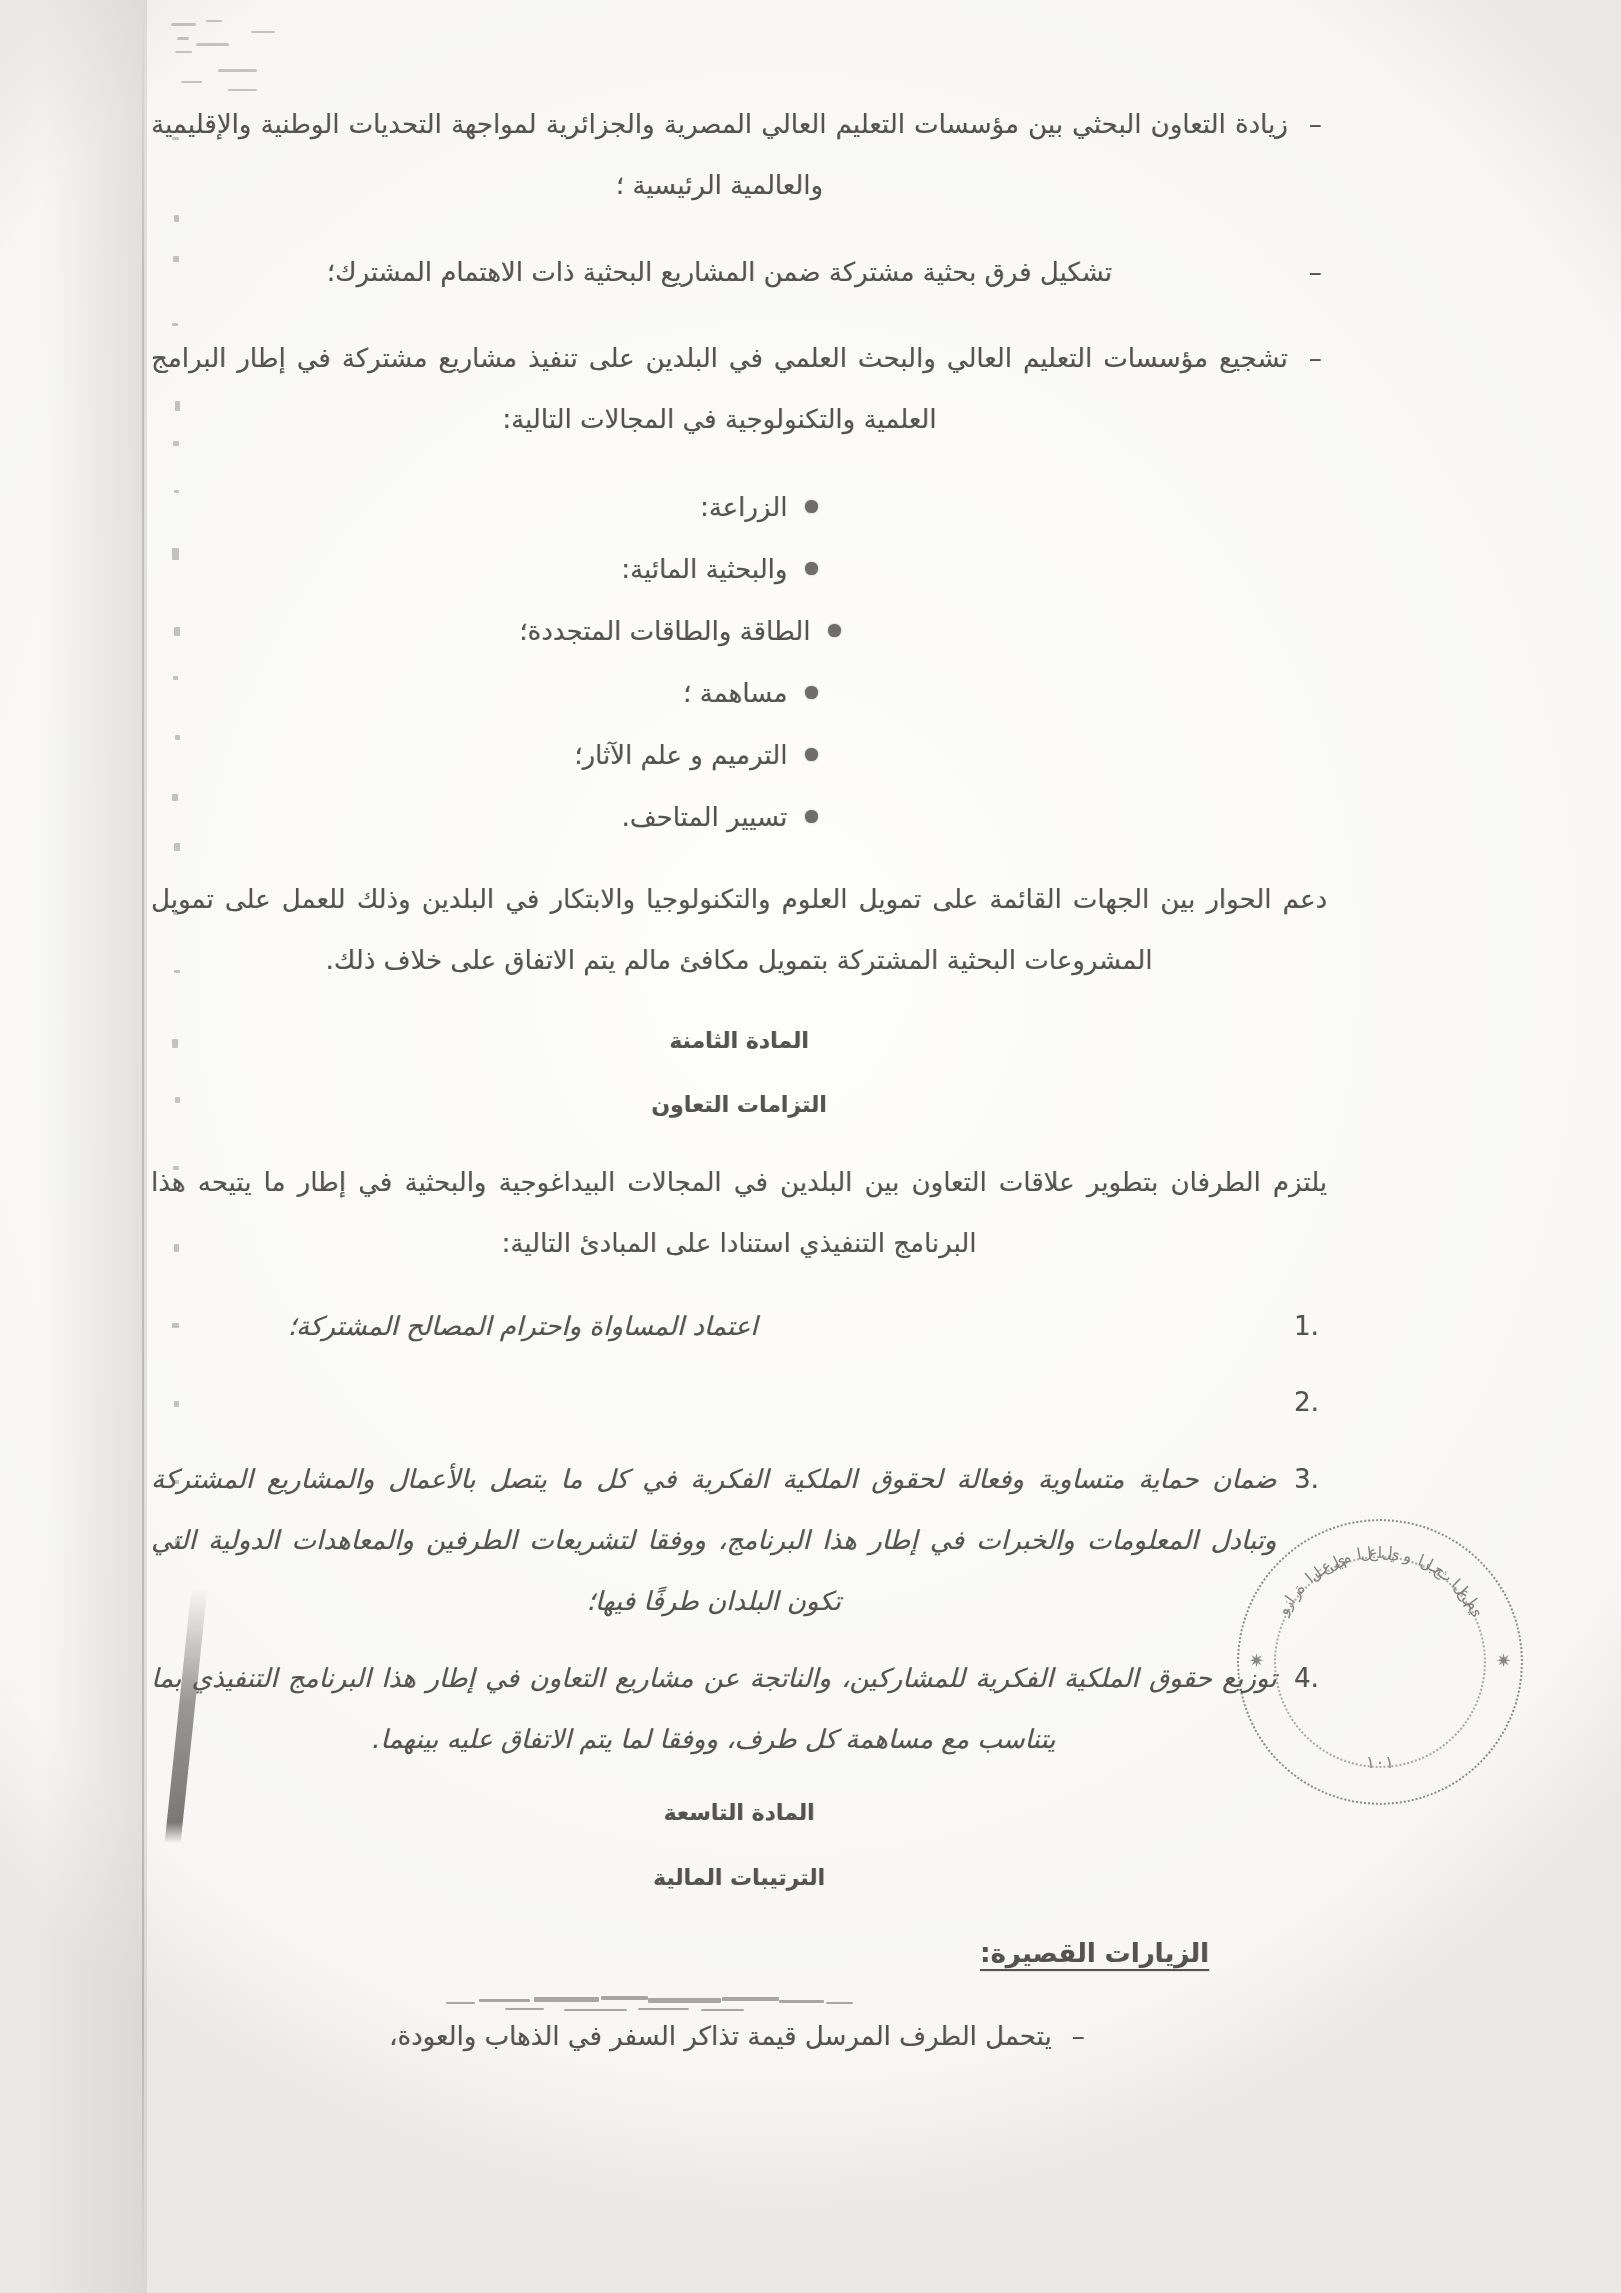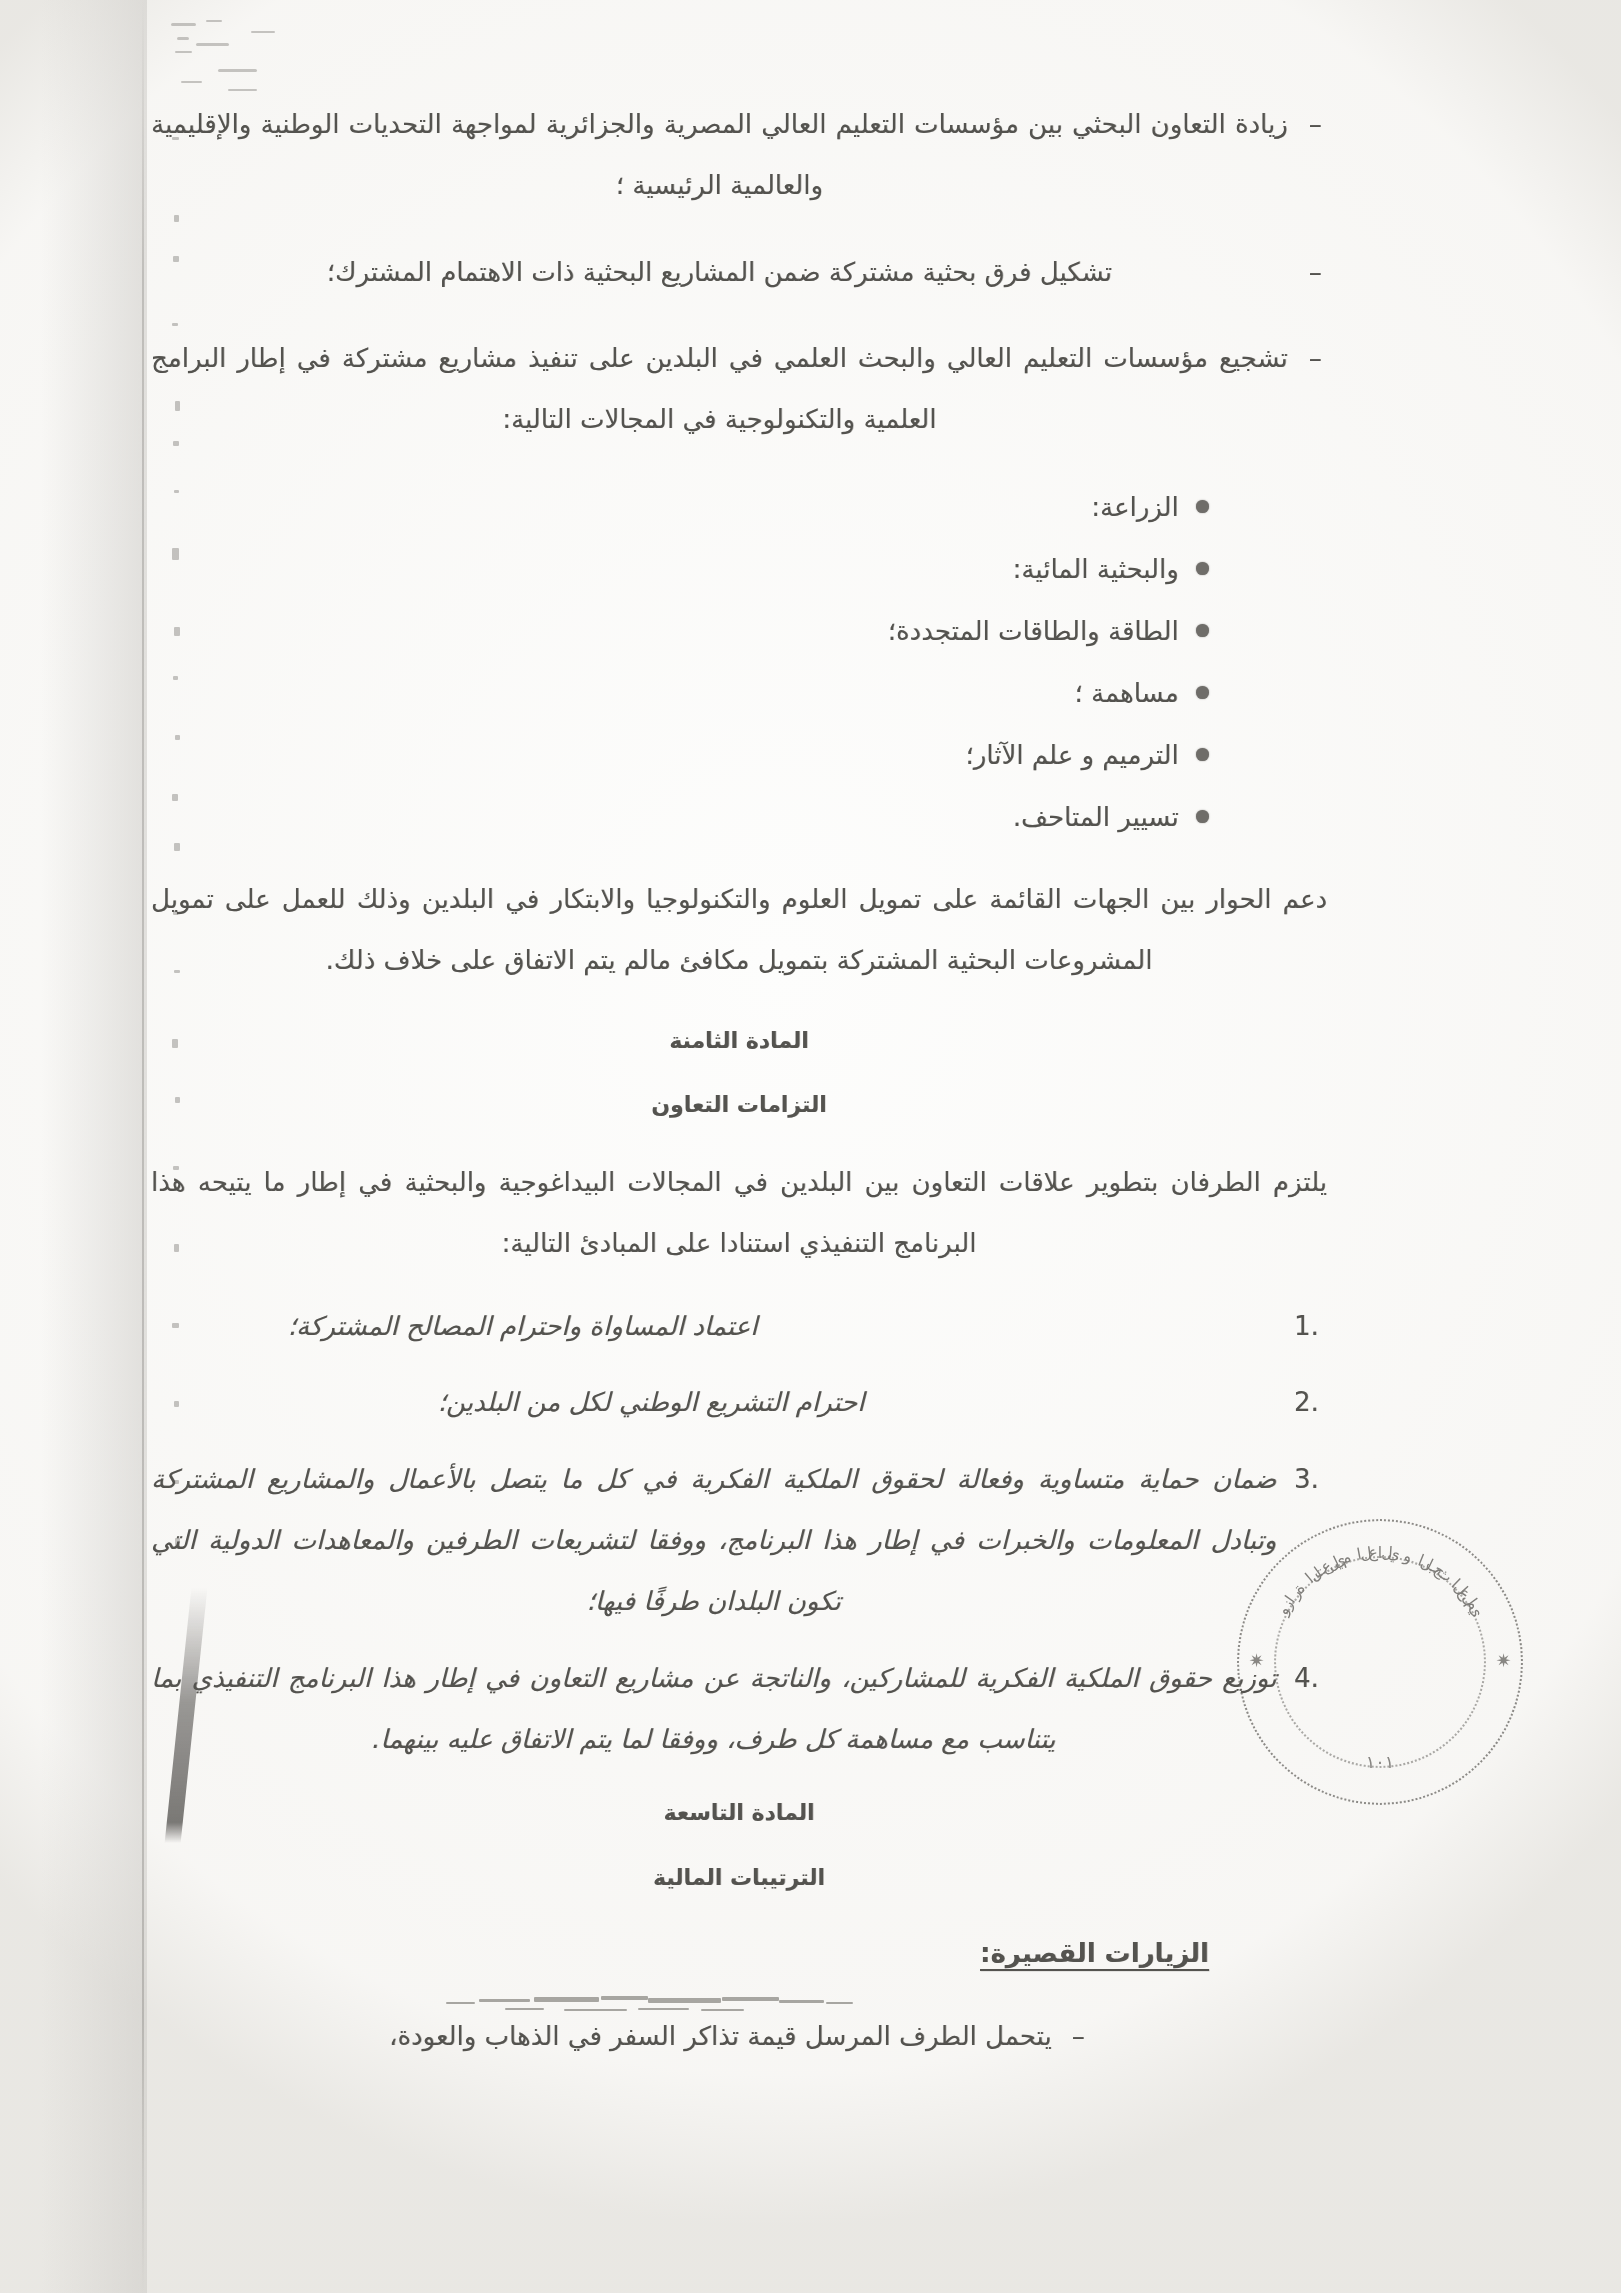--- a/index.html
+++ b/index.html
@@ -140,20 +140,21 @@
   .bullet-list {
     margin: 7.8px 0 21.6px 0;
     padding: 0;
     list-style: none;
   }
   .bullet-list li {
     font-size: 26px;
     line-height: 62px;
     display: flex;
     flex-direction: row;
+    justify-content: center;
     align-items: center;
     gap: 17.6px;
     padding-right: 0;
     margin-right: 118px;
   }
   .bullet-dot {
     flex: 0 0 auto;
     width: 12.7px;
     height: 12.7px;
     border-radius: 50%;
@@ -394,21 +395,20 @@
 
     <p class="para">يلتزم الطرفان بتطوير علاقات التعاون بين البلدين في المجالات البيداغوجية والبحثية في إطار ما يتيحه هذا البرنامج التنفيذي استنادا على المبادئ التالية:</p>
 
     <ol class="num-list">
       <li class="short">
         <span class="num-mark">1.</span>
         <span class="num-body">اعتماد المساواة واحترام المصالح المشتركة؛</span>
       </li>
       <li class="short2">
         <span class="num-mark">2.</span>
-        <span class="num-body">احترام التشريع الوطني لكل من البلدين؛</span>
       </li>
       <li>
         <span class="num-mark">3.</span>
         <span class="num-body">ضمان حماية متساوية وفعالة لحقوق الملكية الفكرية في كل ما يتصل بالأعمال والمشاريع المشتركة وتبادل المعلومات والخبرات في إطار هذا البرنامج، ووفقا لتشريعات الطرفين والمعاهدات الدولية التي تكون البلدان طرفًا فيها؛</span>
       </li>
       <li>
         <span class="num-mark">4.</span>
         <span class="num-body">توزيع حقوق الملكية الفكرية للمشاركين، والناتجة عن مشاريع التعاون في إطار هذا البرنامج التنفيذي بما يتناسب مع مساهمة كل طرف، ووفقا لما يتم الاتفاق عليه بينهما.</span>
       </li>
     </ol>

